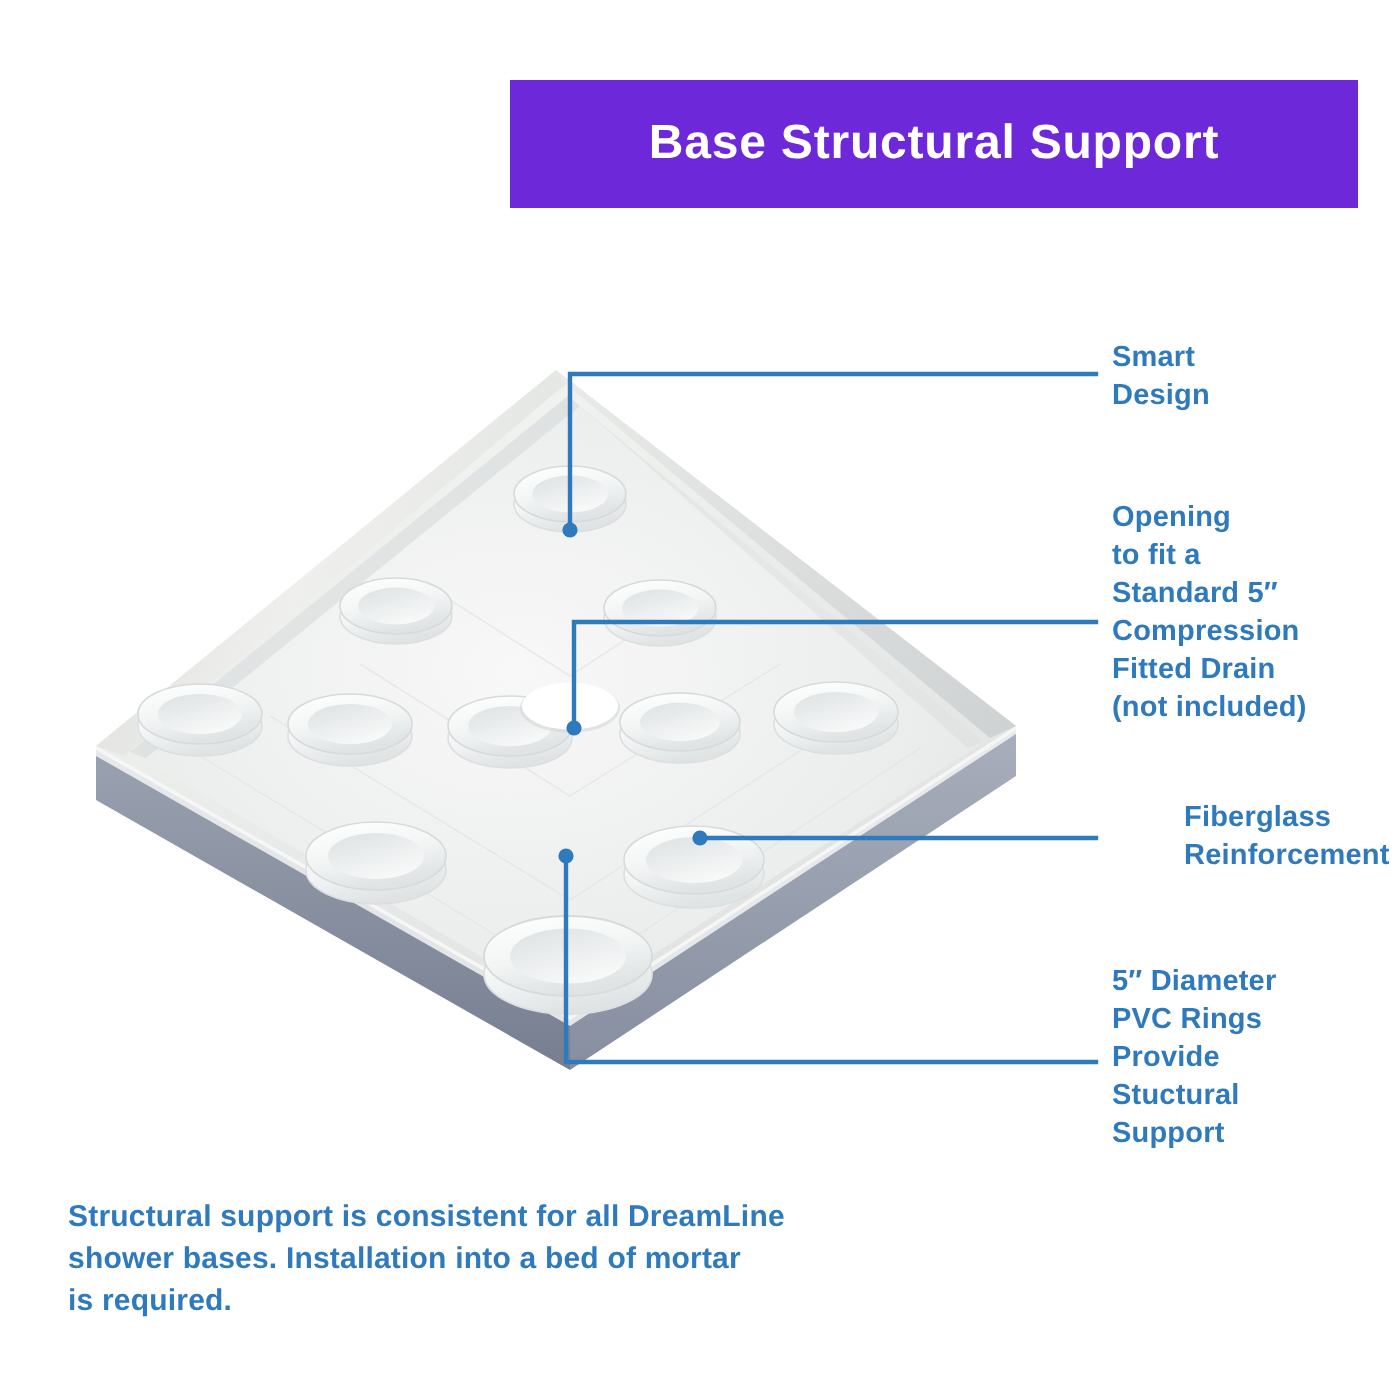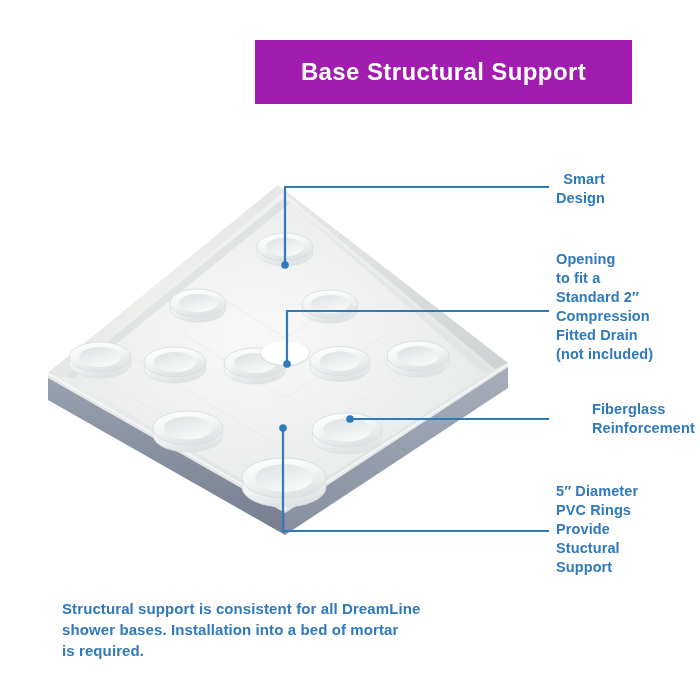--- a/index.html
+++ b/index.html
@@ -17,23 +17,23 @@
     height: 700px;
     background: #ffffff;
     overflow: hidden;
   }
 
   
   #header-bar {
     position: absolute;
     left: 255px;
     top: 40px;
-    width: 377px;
+    width: 424px;
     height: 64px;
-    background: #a21caf;
+    background: #6d28d9;
   }
   #header-title {
     position: absolute;
     left: 0;
     top: 0;
     width: 100%;
     height: 64px;
     line-height: 64px;
     text-align: center;
     color: #ffffff;
@@ -56,21 +56,21 @@
   
   .callout-label {
     position: absolute;
     color: #2f79bd;
     font-size: 14.5px;
     font-weight: bold;
     line-height: 19px;
     letter-spacing: 0.1px;
     white-space: pre-line;
   }
-  #callout-smart-design      { left: 556px; top: 170px; text-align: right; }
+  #callout-smart-design      { left: 556px; top: 170px; }
   #callout-drain-opening     { left: 556px; top: 250px; }
   #callout-fiberglass        { left: 556px; top: 400px; margin-left: 36px; }
   #callout-pvc-rings         { left: 556px; top: 482px; }
 
   
   #leader-layer {
     position: absolute;
     left: 0;
     top: 0;
     width: 700px;
@@ -83,21 +83,20 @@
     position: absolute;
     left: 34px;
     top: 598px;
     width: 460px;
     color: #2f79bd;
     font-size: 15px;
     font-weight: bold;
     line-height: 21px;
     letter-spacing: 0.1px;
     white-space: pre-line;
-    margin-left: 28px;
   }
 </style>
 </head>
 <body>
 
 <div id="page">
 
   <div id="header-bar">
     <div id="header-title">Base Structural Support</div>
   </div>
@@ -256,21 +255,21 @@
       <circle cx="350" cy="419" r="3.8"></circle>
       <circle cx="283" cy="428" r="3.8"></circle>
     </g>
   </svg>
 
   <div id="callout-smart-design" class="callout-label">Smart
 Design</div>
 
   <div id="callout-drain-opening" class="callout-label">Opening
 to fit a
-Standard 2″
+Standard 5″
 Compression
 Fitted Drain
 (not included)</div>
 
   <div id="callout-fiberglass" class="callout-label">Fiberglass
 Reinforcement</div>
 
   <div id="callout-pvc-rings" class="callout-label">5″ Diameter
 PVC Rings
 Provide

